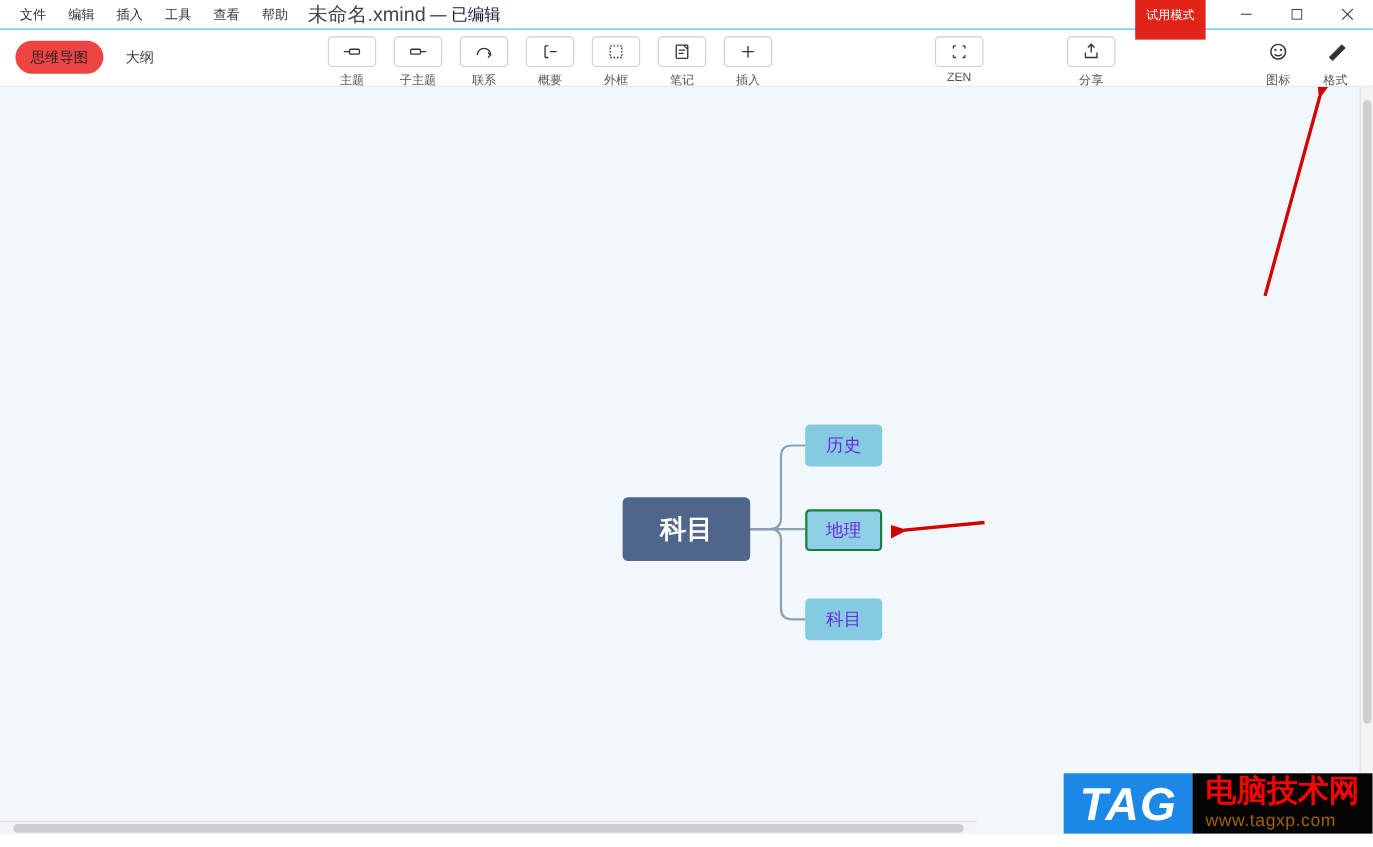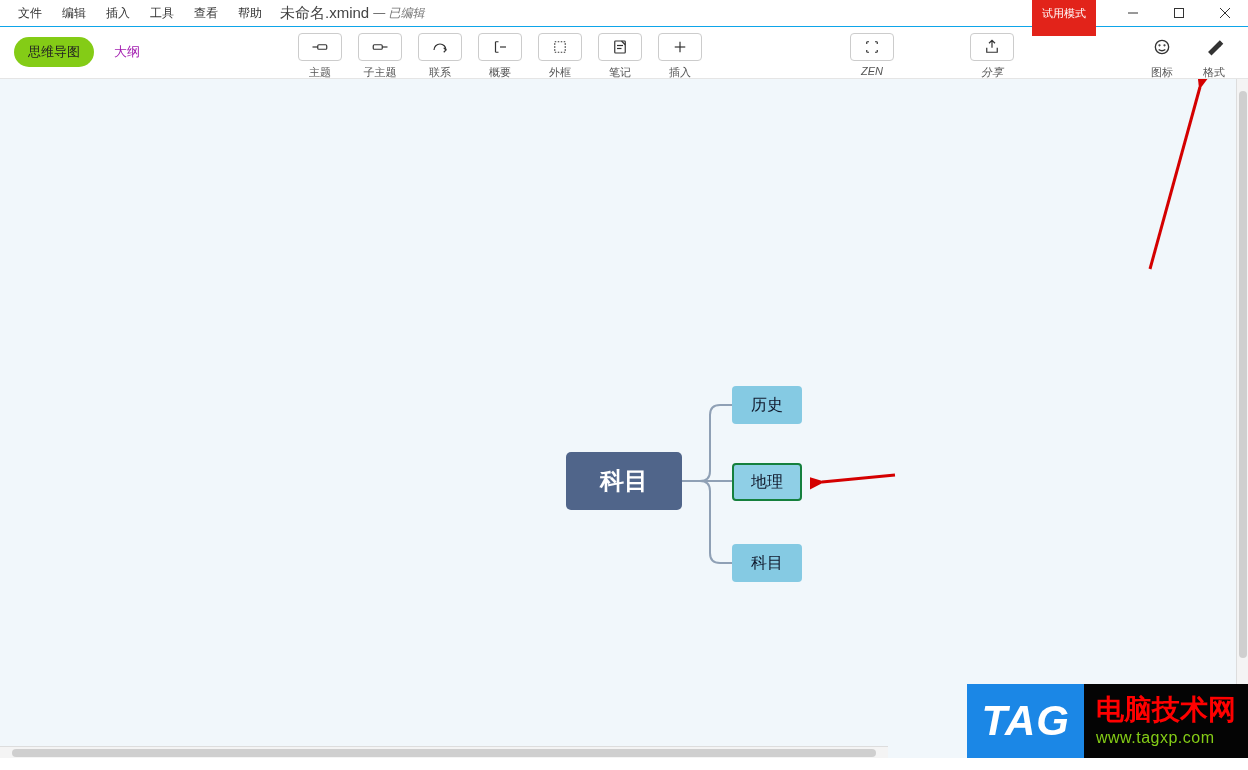--- a/index.html
+++ b/index.html
@@ -2,65 +2,65 @@
 <html><head>
 <meta charset="utf-8">
 <style>
 * { margin: 0; padding: 0; box-sizing: border-box; }
 body { font-family: "Microsoft YaHei", Arial, sans-serif; font-size: 12px; color: #333; width: 1248px; height: 770px; overflow: hidden; background: #fff; }
 
 
 .titlebar { display: flex; align-items: center; height: 27px; border-bottom: 1px solid #0ea5e9; background: #fff; }
 .menu-bar { display: flex; gap: 0; align-items: center; padding-left: 8px; }
 .menu-item { padding: 4px 10px; color: #333; font-size: 12px; cursor: pointer; }
-.file-label { color: #444; font-size: 15px; margin-left: 8px; }
-.file-status { color: #737373; font-size: 12px; margin-left: 4px; font-style: italic; }
+.file-label { color: #444; font-size: 18px; margin-left: 8px; }
+.file-status { color: #0f172a; font-size: 15px; margin-left: 4px; }
 .spacer { flex: 1; }
 .trial { background: #e2231a; color: #fff; font-size: 11px; padding: 15px 10px; margin-right: 14px; }
 .winbtn { width: 46px; height: 27px; display: flex; align-items: center; justify-content: center; color: #444; cursor: pointer; }
 .winbtn svg { width: 10px; height: 10px; }
 
 
 .toolbar { display: flex; align-items: flex-start; height: 52px; border-bottom: 1px solid #e5e5e5; background: #fff; }
 .view-tabs { display: flex; gap: 6px; align-items: center; padding: 10px 10px 0 14px; }
-.view-tab { padding: 6px 14px; font-size: 13px; color: #a21caf; border-radius: 16px; cursor: pointer; }
-.view-tab.active { background: #84cc16; color: #222; font-weight: 500; }
+.view-tab { padding: 6px 14px; font-size: 13px; color: #404040; border-radius: 16px; cursor: pointer; }
+.view-tab.active { background: #ef4444; color: #222; font-weight: 500; }
 
 .tool-group { display: flex; gap: 8px; padding: 6px 0 0 130px; }
 .tool-btn { display: flex; flex-direction: column; align-items: center; cursor: pointer; padding: 0 4px; }
 .tool-icon { width: 44px; height: 28px; border: 1px solid #ccc; border-radius: 4px; display: flex; align-items: center; justify-content: center; }
 .tool-label { font-size: 11px; color: #555; margin-top: 4px; }
 .tool-icon svg { width: 18px; height: 18px; stroke: #333; fill: none; stroke-width: 1.6; }
 
 .right-tools { display: flex; gap: 12px; padding: 6px 14px 0 0; margin-left: auto; }
 .right-tools .tool-icon { border: none; width: 32px; }
 .right-tools .tool-icon svg { width: 20px; height: 20px; }
 
 .canvas { position: relative; width: 100%; height: 679px; background: #f1f7fb; overflow: hidden; }
 
 
 .node { position: absolute; display: flex; align-items: center; justify-content: center; border-radius: 5px; }
 .central { left: 566px; top: 373px; width: 116px; height: 58px; background: #50658a; color: #fff; font-size: 24px; font-weight: 600; }
-.sub { width: 70px; height: 38px; background: #85cae3; color: #0f172a; font-size: 16px; border-radius: 4px; }
+.sub { width: 70px; height: 38px; background: #85cae3; color: #6d28d9; font-size: 16px; border-radius: 4px; }
 .sub1 { left: 732px; top: 307px; }
 .sub2 { left: 732px; top: 384px; border: 2px solid #15803d; background: #8fcfe6; }
 .sub3 { left: 732px; top: 465px; }
 
 
 .connector { position: absolute; stroke: #8fa0b5; stroke-width: 2; fill: none; }
 
 
 .arrow { position: absolute; }
 
 
-.watermark { position: absolute; right: 0; bottom: 0; display: flex; align-items: stretch; height: 74px; }
+.watermark { position: absolute; right: 0; bottom: 0; display: flex; align-items: stretch; height: 55px; }
 .tag-left { background: #1b87e6; color: #fff; font-size: 42px; font-weight: 900; font-style: italic; display: flex; align-items: center; padding: 0 14px; letter-spacing: 1px; }
 .tag-right { background: #040404; display: flex; flex-direction: column; justify-content: center; padding: 4px 12px; }
 .tag-right .line1 { color: #ff0000; font-size: 28px; font-weight: 800; line-height: 1; }
-.tag-right .line2 { color: #84cc16; font-size: 16px; margin-top: 5px; letter-spacing: 0.5px; }
+.tag-right .line2 { color: #a16207; font-size: 16px; margin-top: 5px; letter-spacing: 0.5px; }
 
 
 .hscroll { position: absolute; left: 0; bottom: 0; height: 12px; width: calc(100% - 360px); background: #f4f4f4; border-top: 1px solid #ddd; }
 .hscroll .thumb { position: absolute; left: 12px; top: 2px; height: 8px; width: calc(100% - 24px); background: #cfcfcf; border-radius: 4px; }
 .vscroll { position: absolute; right: 0; top: 0; width: 12px; height: calc(100% - 12px); background: #f4f4f4; border-left: 1px solid #ddd; }
 .vscroll .thumb { position: absolute; left: 2px; top: 12px; width: 8px; height: calc(100% - 100px); background: #cfcfcf; border-radius: 4px; }
 </style>
 </head>
 <body>
 
@@ -161,21 +161,21 @@
       <div class="tool-icon">
           <svg viewBox="0 0 24 24">
             <line x1="12" y1="5" x2="12" y2="19"></line>
             <line x1="5" y1="12" x2="19" y2="12"></line>
           </svg>
         </div>
       <div class="tool-label">插入</div>
     </div>
   </div>
 
-  <div class="tool-group" style="padding-left:140px;font-style:italic;">
+  <div class="tool-group" style="padding-left:140px;">
     <div class="tool-btn">
       <div class="tool-icon">
           <svg viewBox="0 0 24 24">
             <path d="M5 5 h3 M5 5 v3 M19 5 h-3 M19 5 v3 M5 19 h3 M5 19 v-3 M19 19 h-3 M19 19 v-3"></path>
           </svg>
         </div>
       <div class="tool-label">ZEN</div>
     </div>
     <div class="tool-btn" style="margin-left:60px;">
       <div class="tool-icon">

